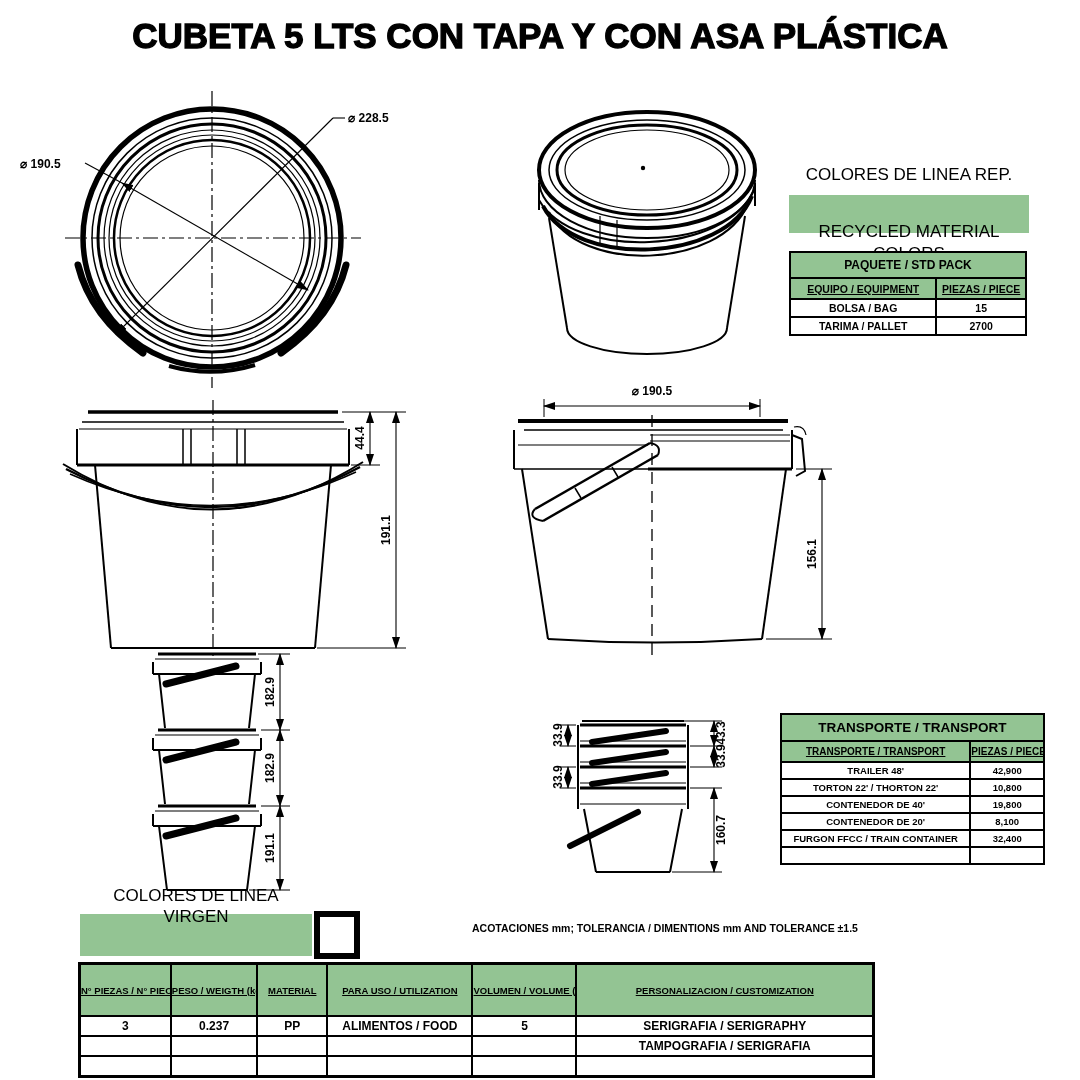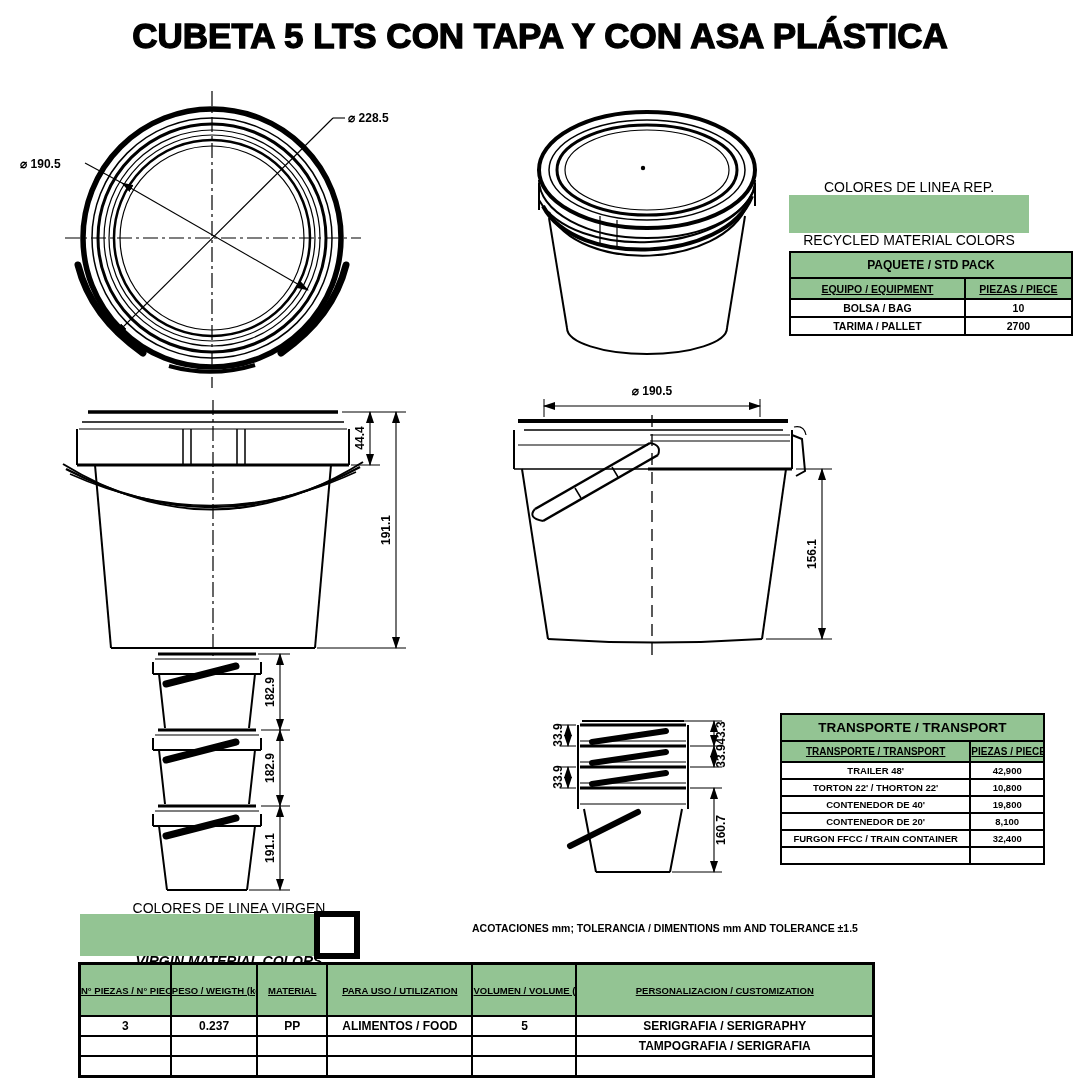--- a/index.html
+++ b/index.html
@@ -1,42 +1,42 @@
 <!DOCTYPE html>
 <html><head>
 <meta charset="utf-8">
 <style>
   html,body{margin:0;padding:0;background:#fff;}
   body{width:1080px;height:1080px;position:relative;font-family:"Liberation Sans",sans-serif;color:#000;overflow:hidden;}
   .abs{position:absolute;}
   #title{top:16px;left:0;width:1080px;text-align:center;font-size:35px;font-weight:700;letter-spacing:0px;-webkit-text-stroke:1.3px #000;white-space:nowrap;}
-  .greenbox{background:#93c493;text-align:center;display:flex;flex-direction:column;justify-content:center;font-size:14px;line-height:1.25;gap:36px;}
+  .greenbox{background:#93c493;text-align:center;display:flex;flex-direction:column;justify-content:center;font-size:17px;line-height:1.25;gap:36px;}
   .greenbox .it{font-style:italic;font-weight:700;}
   table{border-collapse:collapse;table-layout:fixed;}
   td,th{border:2px solid #000;padding:0;text-align:center;vertical-align:middle;overflow:hidden;white-space:nowrap;}
   .ttl{background:#93c493;font-weight:700;}
   .hdr{background:#93c493;font-weight:700;text-decoration:underline;}
   .val{font-weight:700;}
   #packTable{left:789px;top:251px;width:238px;}
-  #packTable table{width:284px;border:2px solid #000;}
+  #packTable table{width:238px;border:2px solid #000;}
   #packTable .ttl{font-size:12px;height:24px;}
   #packTable .hdr{font-size:10.5px;height:19px;}
   #packTable .val{font-size:10.5px;height:16px;}
   #transTable{left:780px;top:713px;width:265px;border-radius:29px;}
   #transTable table{width:265px;border:2px solid #000;}
   #transTable .ttl{font-size:13.5px;height:25px;}
   #transTable .hdr{font-size:10px;height:19px;}
   #transTable .val{font-size:9.5px;height:15px;}
   #specTable{left:78px;top:962px;width:797px;}
   #specTable table{width:797px;border:3px solid #000;}
   #specTable .hdr{font-size:9.5px;height:50px;font-weight:700;}
   #specTable .val{font-size:12px;height:18px;}
   #note{left:472px;top:922px;font-size:10.5px;font-weight:700;white-space:nowrap;}
   #recycledBox{left:789px;top:195px;width:240px;height:38px;}
-  #virginBox{left:80px;top:914px;width:232px;height:42px;padding-left:33px;}
+  #virginBox{left:80px;top:914px;width:232px;height:42px;}
   #swatch{left:314px;top:911px;width:34px;height:36px;background:#fff;border:6px solid #000;}
   svg{position:absolute;overflow:visible;}
   svg text{font-family:"Liberation Sans",sans-serif;font-weight:700;fill:#000;}
   .dimtxt{font-size:12px;}
   .dln{stroke:#000;stroke-width:1.1;fill:none;}
   .ext{stroke:#000;stroke-width:1;fill:none;}
   .cl{stroke:#000;stroke-width:1.2;fill:none;stroke-dasharray:15 4 3 4;}
   .s1{stroke:#000;stroke-width:1.2;fill:none;}
   .s2{stroke:#000;stroke-width:2;fill:none;}
   .s3{stroke:#000;stroke-width:3;fill:none;}
@@ -124,21 +124,21 @@
     <tbody>
         <tr>
           <td colspan="2" class="ttl">PAQUETE / STD PACK</td>
         </tr>
     <tr>
       <td class="hdr">EQUIPO / EQUIPMENT</td>
       <td class="hdr">PIEZAS / PIECE</td>
     </tr>
     <tr>
       <td class="val">BOLSA / BAG</td>
-      <td class="val">10</td>
+      <td class="val">15</td>
     </tr>
     <tr>
       <td class="val">TARIMA / PALLET</td>
       <td class="val">2700</td>
     </tr>
   </tbody>
     </table>
 </div>
 
 <svg id="svgC" style="left:58px;top:396px" width="347" height="264" viewBox="0 0 347 264">

